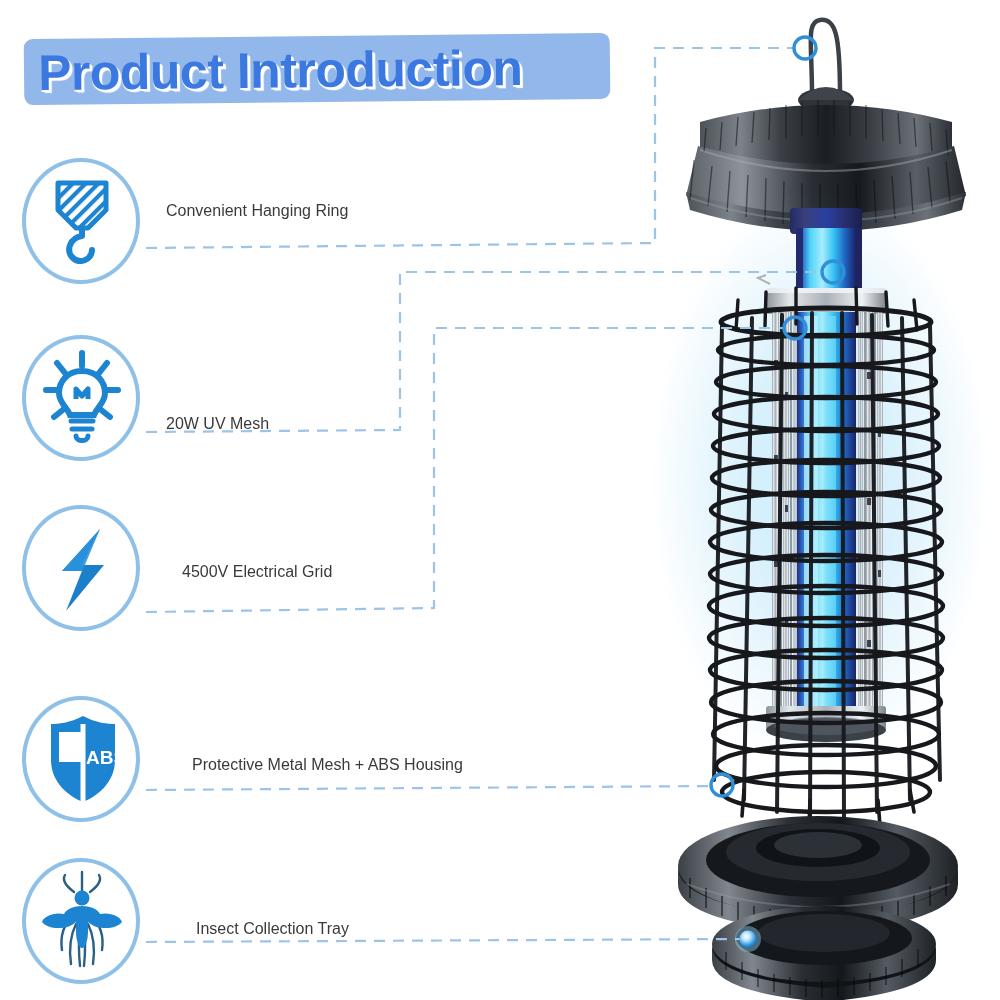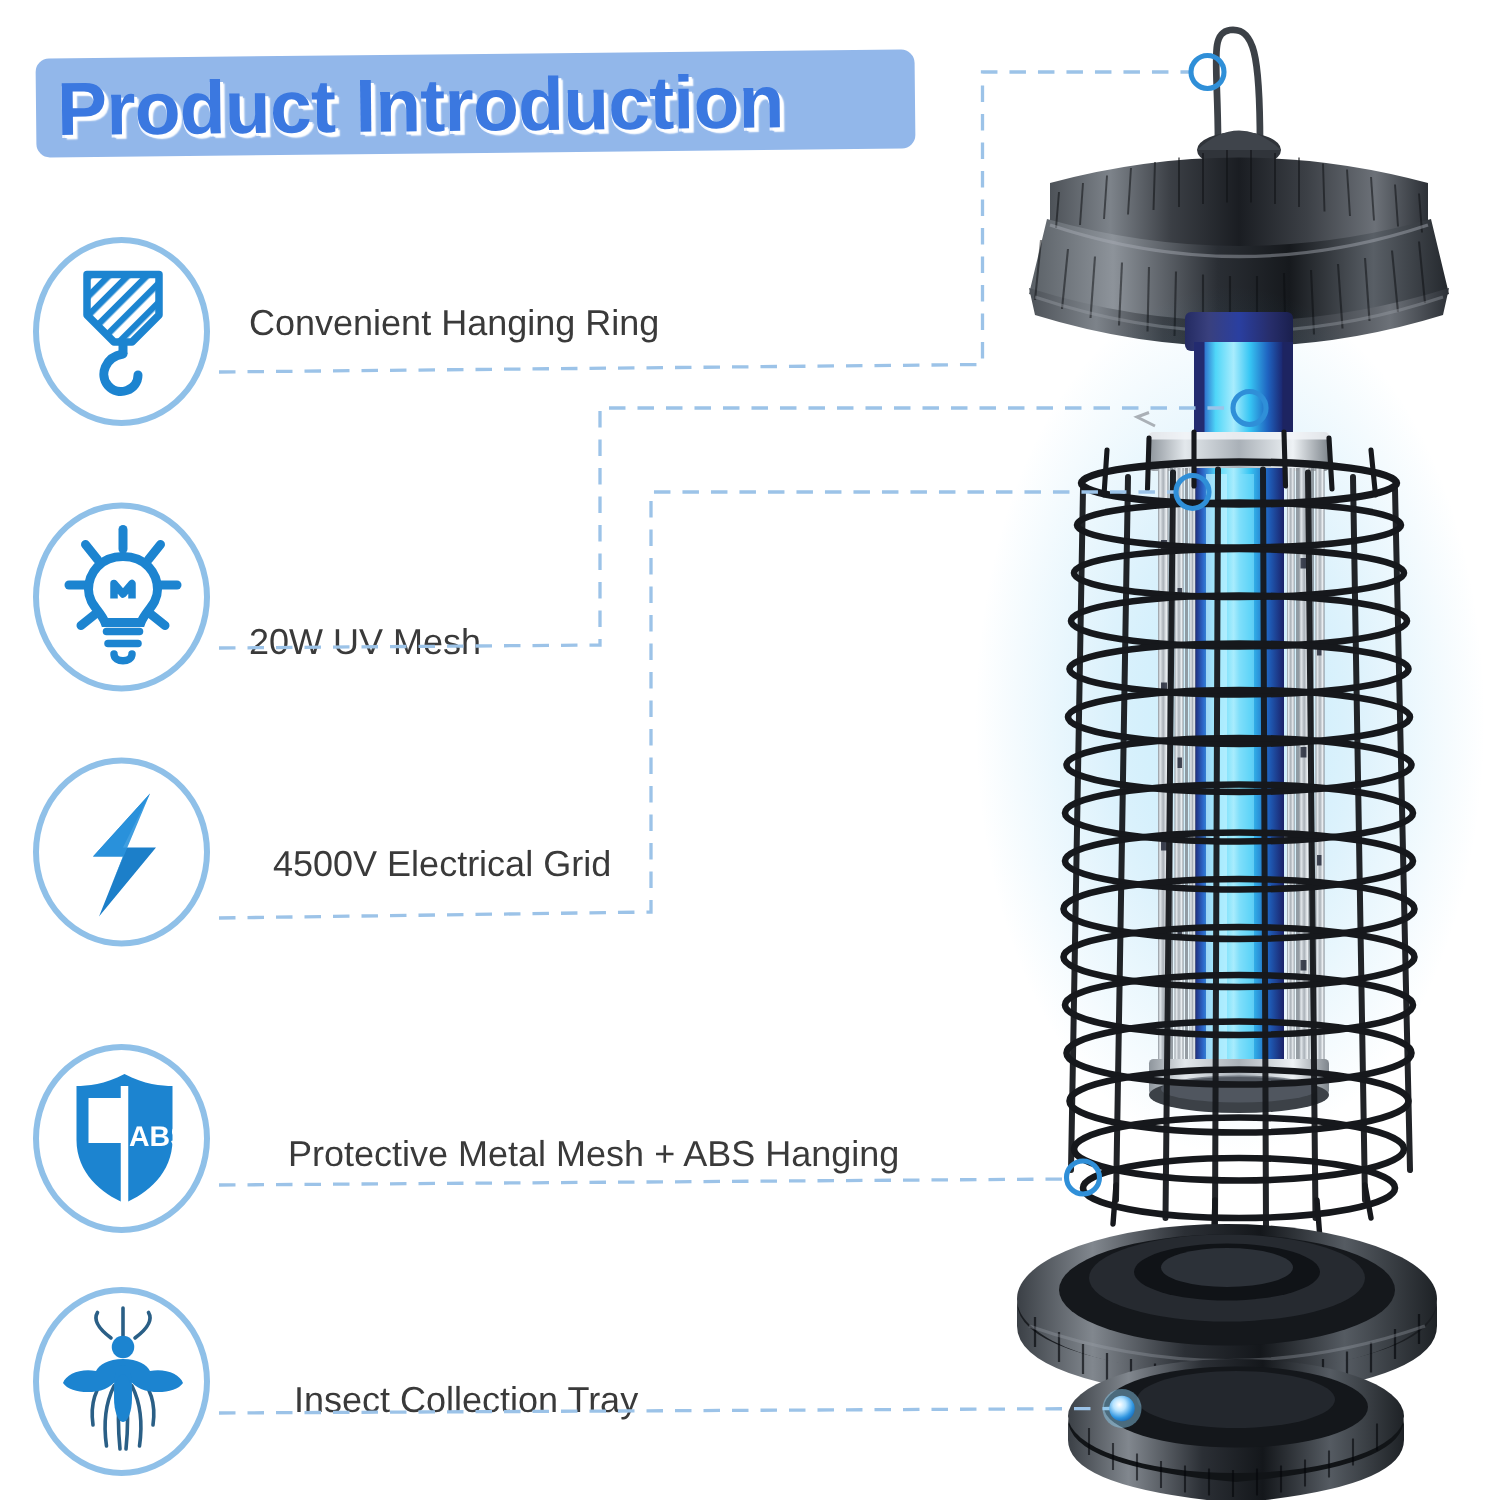--- a/index.html
+++ b/index.html
@@ -42,21 +42,21 @@
   .icon-circle{
     position:absolute;left:22px;top:0;
     width:118px;height:126px;
     border:4px solid #8fc0e8;
     border-radius:50%;
     box-sizing:border-box;
     background:#ffffff;
   }
   .feat-label{
     position:absolute;
-    font-size:24px;
+    font-size:16px;
     color:#3a3a3a;
     white-space:nowrap;
     font-family:"Liberation Sans", sans-serif;
   }
 
   
   #leaders,#product{position:absolute;left:0;top:0;width:1000px;height:1000px;}
   #leaders{z-index:3;}
   #product{z-index:2;}
   .iconsvg{position:absolute;}
@@ -419,21 +419,21 @@
   </div>
 
   <div class="feature" style="top:696px">
     <div class="icon-circle"></div>
     <svg class="iconsvg" style="left:46px;top:16px" width="74" height="94" viewBox="0 0 74 94">
       <path d="M37 4 C24 11 12 12 5 12 L5 48 C5 70 22 84 37 90 C52 84 69 70 69 48 L69 12 C62 12 50 11 37 4 Z" fill="#1c84d0"></path>
       <rect x="13" y="20" width="22" height="30" fill="#ffffff"></rect>
       <path d="M37 12 L37 90" stroke="#ffffff" stroke-width="5"></path>
       <text x="40" y="52" font-family="Liberation Sans, sans-serif" font-size="19" font-weight="bold" fill="#ffffff">ABS</text>
     </svg>
-    <div class="feat-label" style="left:192px;top:60px">Protective Metal Mesh + ABS Hanging</div>
+    <div class="feat-label" style="left:192px;top:60px">Protective Metal Mesh + ABS Housing</div>
   </div>
 
   <div class="feature" style="top:858px">
     <div class="icon-circle"></div>
     <svg class="iconsvg" style="left:40px;top:12px" width="84" height="102" viewBox="0 0 84 102">
       <g stroke="#2a5f86" stroke-width="2.4" fill="none" stroke-linecap="round">
         <path d="M42 26 L42 2"></path>
         <path d="M34 22 C26 16 22 10 25 5"></path>
         <path d="M50 22 C58 16 62 10 59 5"></path>
         <path d="M33 46 C24 54 20 66 22 80"></path>

